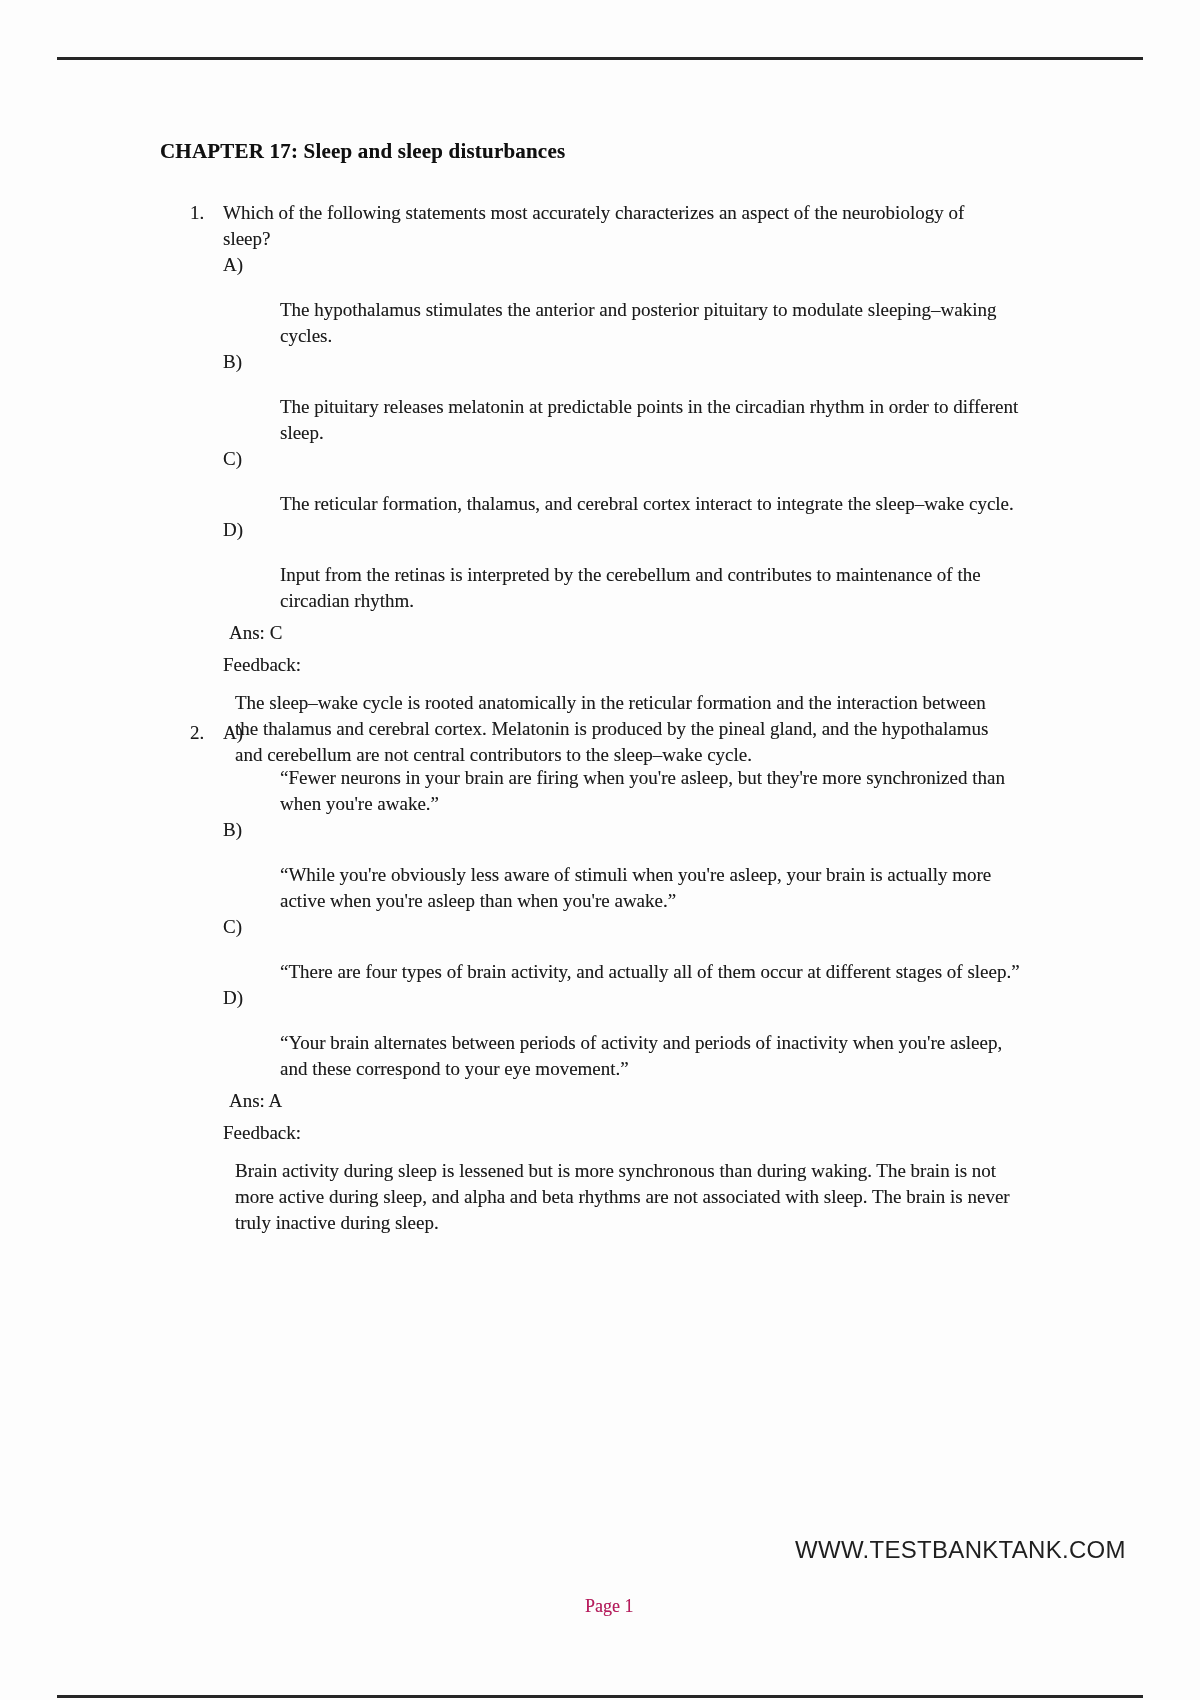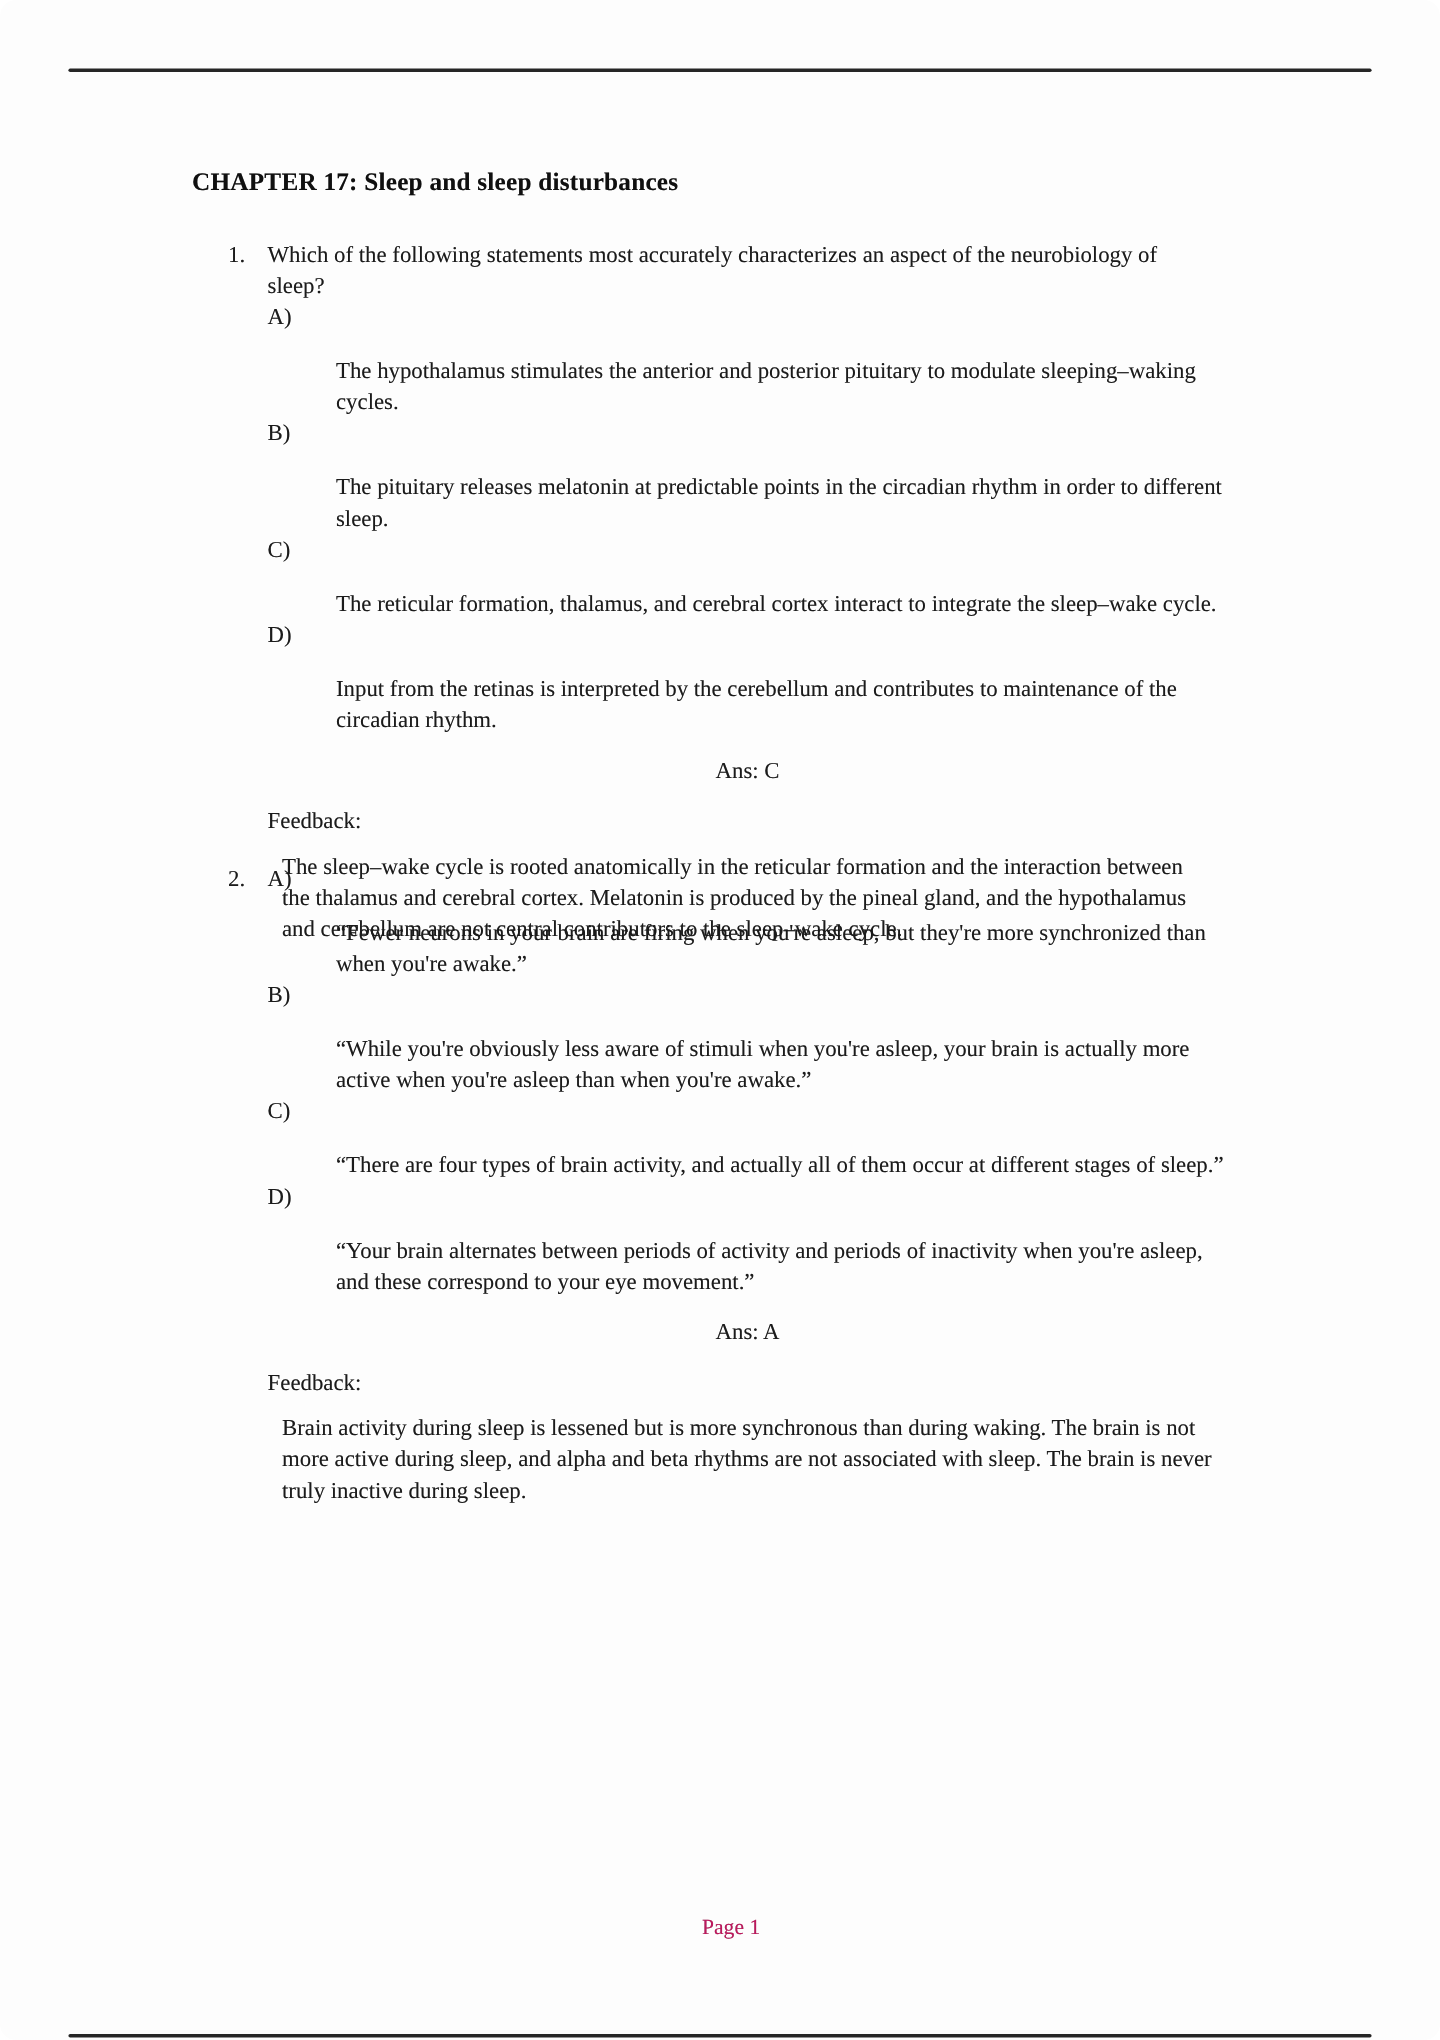--- a/index.html
+++ b/index.html
@@ -1,15 +1,15 @@
 <!DOCTYPE html>
 <html><head>
 <meta charset="utf-8">
 <style>
-  * { box-sizing: border-box; border-radius: 13px; }
+  * { box-sizing: border-box; }
   html, body { margin: 0; padding: 0; }
   body {
     width: 1200px; height: 1700px;
     background: #ffffff;
     position: relative;
     overflow: hidden;
     font-family: "Liberation Serif", "DejaVu Serif", serif;
     color: #1b1b1b;
   }
   .page {
@@ -42,21 +42,21 @@
   .q-row { display: flex; }
   .q-num { width: 33px; flex: none; }
   .q-body { width: 800px; }
 
   .stem { margin: 0; width: 770px; }
 
   .opt-row { display: flex; }
   .opt-letter { width: 57px; flex: none; }
   .opt-text { width: 740px; margin-top: 45px; }
 
-  .ans { margin: 16px; text-align: center; }
+  .ans { margin: 6px; }
   .fb-label { margin: 0; font-weight: normal; }
   .fb-text { margin: 12px; width: 775px; }
 
   .footer-page {
     position: absolute; left: 585px; top: 1596px;
     font-size: 18px; color: #be185d;
     text-shadow: 0 0 0.5px rgba(0,0,0,0.35);
   }
   .watermark {
     position: absolute; left: 795px; top: 1536px;
@@ -126,16 +126,17 @@
           </div>
         </div>
         <p class="ans">Ans: A</p>
         <p class="fb-label">Feedback:</p>
         <p class="fb-text">Brain activity during sleep is lessened but is more synchronous than during waking. The brain is not more active during sleep, and alpha and beta rhythms are not associated with sleep. The brain is never truly inactive during sleep.</p>
       </div>
     </div>
   </section>
 
   <div class="footer-page">Page 1</div>
+  <div class="watermark">WWW.TESTBANKTANK.COM</div>
 
   <div class="rule rule-bottom"></div>
 
 </div>
 
 </body></html>

